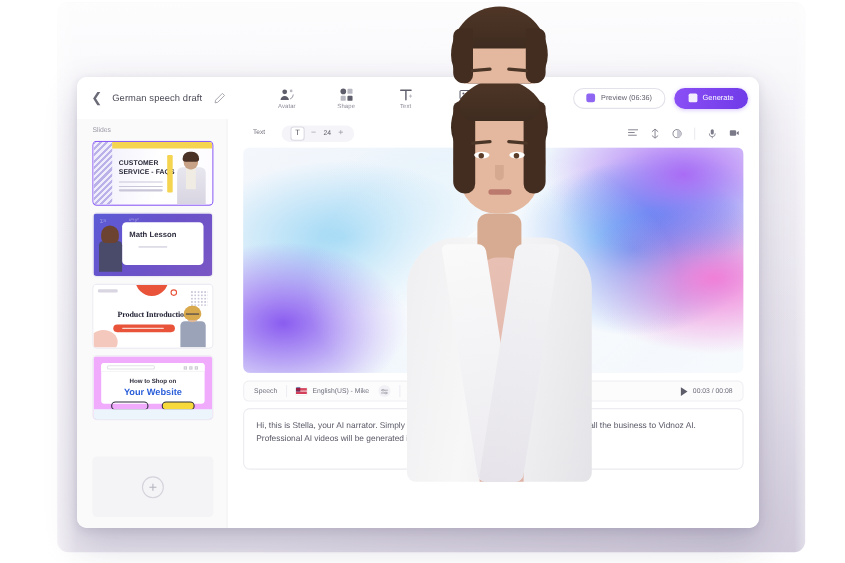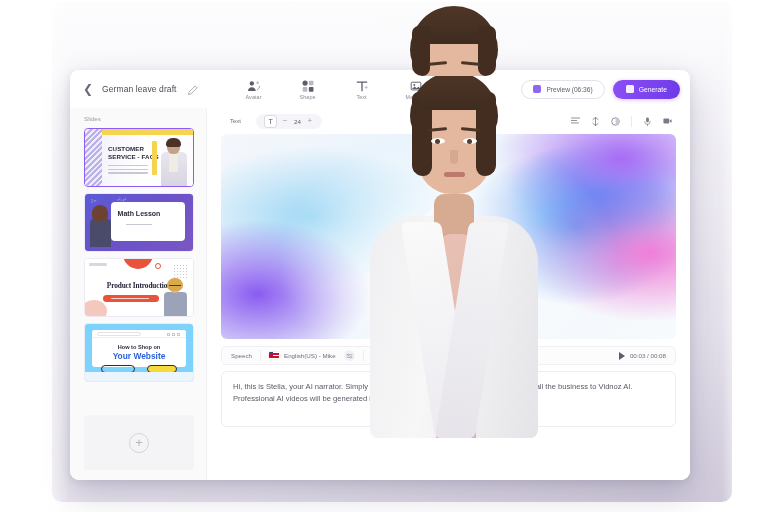--- a/index.html
+++ b/index.html
@@ -148,21 +148,21 @@
   .s3-hr { position:absolute; left:5px; top:0; width:16px; height:13px;
     background:#d9a94e; border-radius:8px 8px 6px 6px; }
   .s3-gl { position:absolute; left:7px; top:7px; width:12px; height:3px;
     border-top:1px solid #3a3a4a; }
   .s3-bd { position:absolute; left:2px; top:14px; width:23px; height:24px;
     background:#9aa3b8; border-radius:4px 4px 0 0; }
   .s3-logo { position:absolute; left:4px; top:4px; width:18px; height:3px;
     background:#d9d6e2; border-radius:1px; }
 
   
-  .s4 { background:#7dd3fc; }
+  .s4 { background:#f0abfc; }
   .s4-br { position:absolute; left:7px; top:6px; right:7px; bottom:14px;
     background:#fff; border-radius:3px; }
   .s4-bar { position:absolute; left:7px; top:6px; right:7px; height:8px;
     background:#fff; border-bottom:1px solid #eee; border-radius:3px 3px 0 0; }
   .s4-url { position:absolute; left:12px; top:8px; width:44px; height:4px;
     border:1px solid #e2e2e8; border-radius:2px; }
   .s4-wc { position:absolute; right:10px; top:8.5px; width:16px; height:3px; }
   .s4-wc i { float:left; width:3px; height:3px; border:0.8px solid #c9c9d2;
     margin-right:2px; }
   .s4-t1 { position:absolute; left:0; right:0; top:20px; text-align:center;
@@ -307,21 +307,21 @@
 <body>
 
 <div class="stage">
   <div class="backdrop"></div>
   <div class="backdrop-fade"></div>
 
   <div class="window">
 
     <div class="hdr">
       <div class="back-ic">❮</div>
-      <div class="doc-title">German leave draft</div>
+      <div class="doc-title">German speech draft</div>
       <div class="edit-ic">
         <svg viewBox="0 0 16 16" width="13" height="13">
           <path d="M11.3 2.3l2.4 2.4-7.6 7.6-3 .6.6-3z" fill="none" stroke="#6b6b78" stroke-width="1.1"></path>
         </svg>
       </div>
 
       <div class="tools">
         <div class="tool">
           <span class="gi">
             <svg viewBox="0 0 18 14" width="15" height="12">

